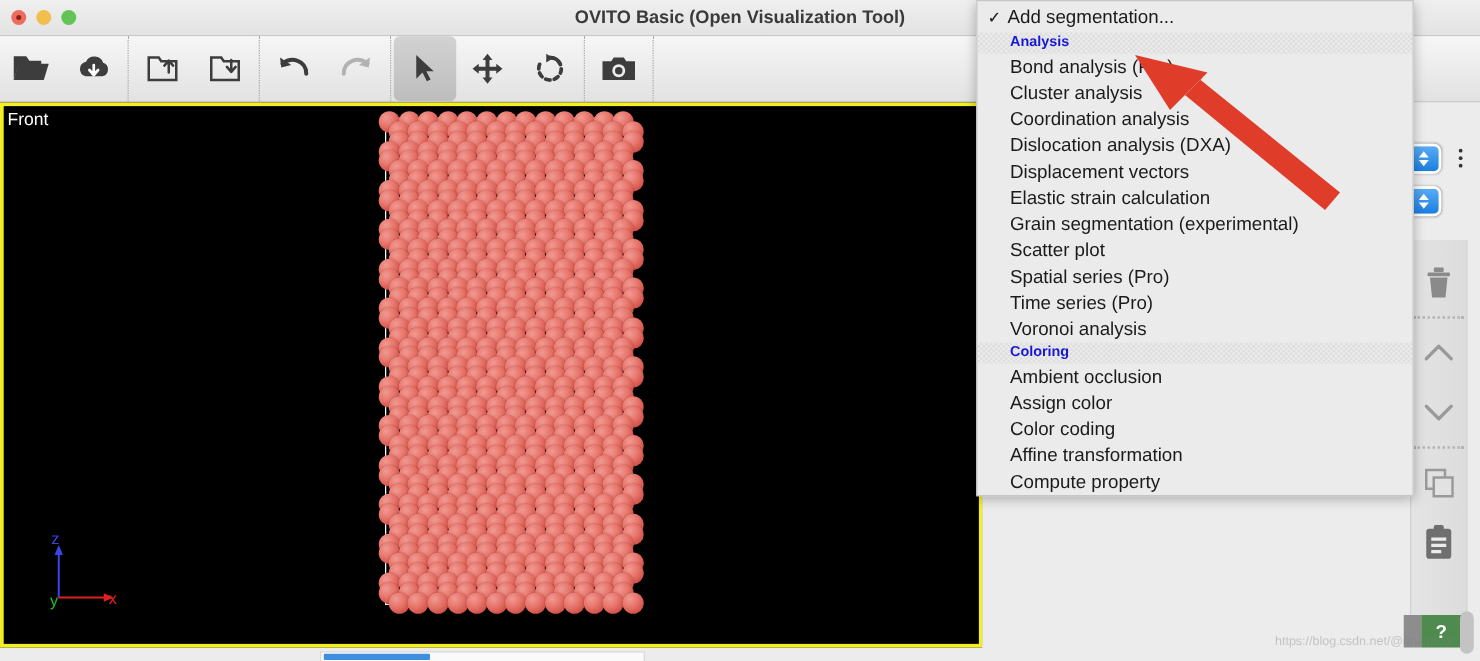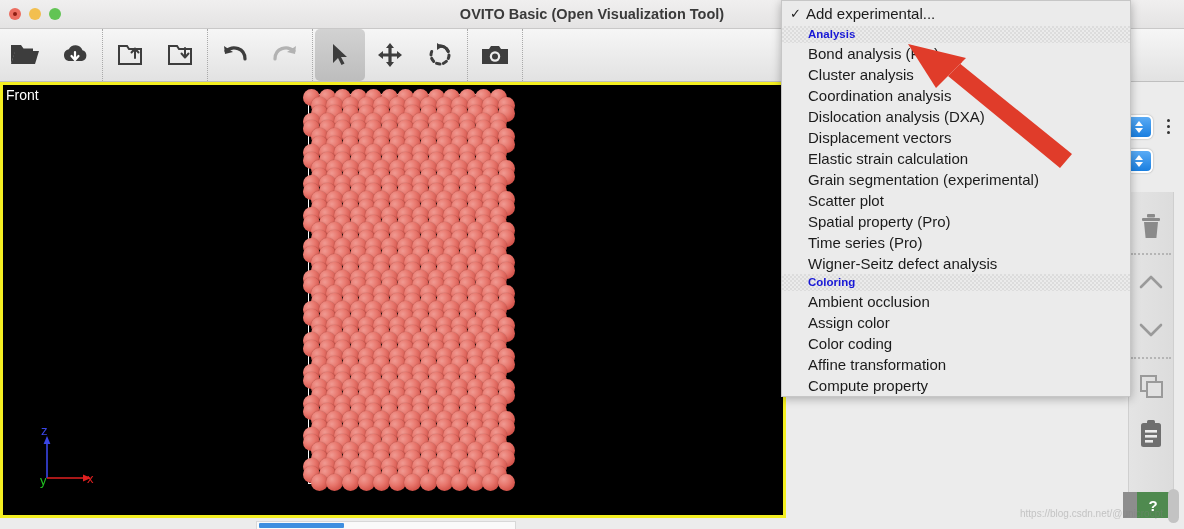--- a/index.html
+++ b/index.html
@@ -1080,35 +1080,35 @@
 
   <div class="helpbar">
     <div class="helpgray"></div>
     <div class="helpgreen">?</div>
   </div>
   <div class="scrollknob"></div>
 
   <div class="menu" id="menu">
     <div class="menu-title">
       <span class="menu-check">✓</span>
-      <span>Add experimental...</span>
+      <span>Add segmentation...</span>
     </div>
     <div id="menu-body">
         <div class="menu-section">Analysis</div>
         <div class="menu-item">Bond analysis (Pro)</div>
         <div class="menu-item">Cluster analysis</div>
         <div class="menu-item">Coordination analysis</div>
         <div class="menu-item">Dislocation analysis (DXA)</div>
         <div class="menu-item">Displacement vectors</div>
         <div class="menu-item">Elastic strain calculation</div>
         <div class="menu-item">Grain segmentation (experimental)</div>
         <div class="menu-item">Scatter plot</div>
-        <div class="menu-item">Spatial property (Pro)</div>
+        <div class="menu-item">Spatial series (Pro)</div>
         <div class="menu-item">Time series (Pro)</div>
-        <div class="menu-item">Wigner-Seitz defect analysis</div>
+        <div class="menu-item">Voronoi analysis</div>
         <div class="menu-section">Coloring</div>
         <div class="menu-item">Ambient occlusion</div>
         <div class="menu-item">Assign color</div>
         <div class="menu-item">Color coding</div>
         <div class="menu-item">Affine transformation</div>
         <div class="menu-item">Compute property</div>
       </div>
   </div>
 
   <svg class="arrow" width="180" height="145" viewBox="0 0 180 145">

